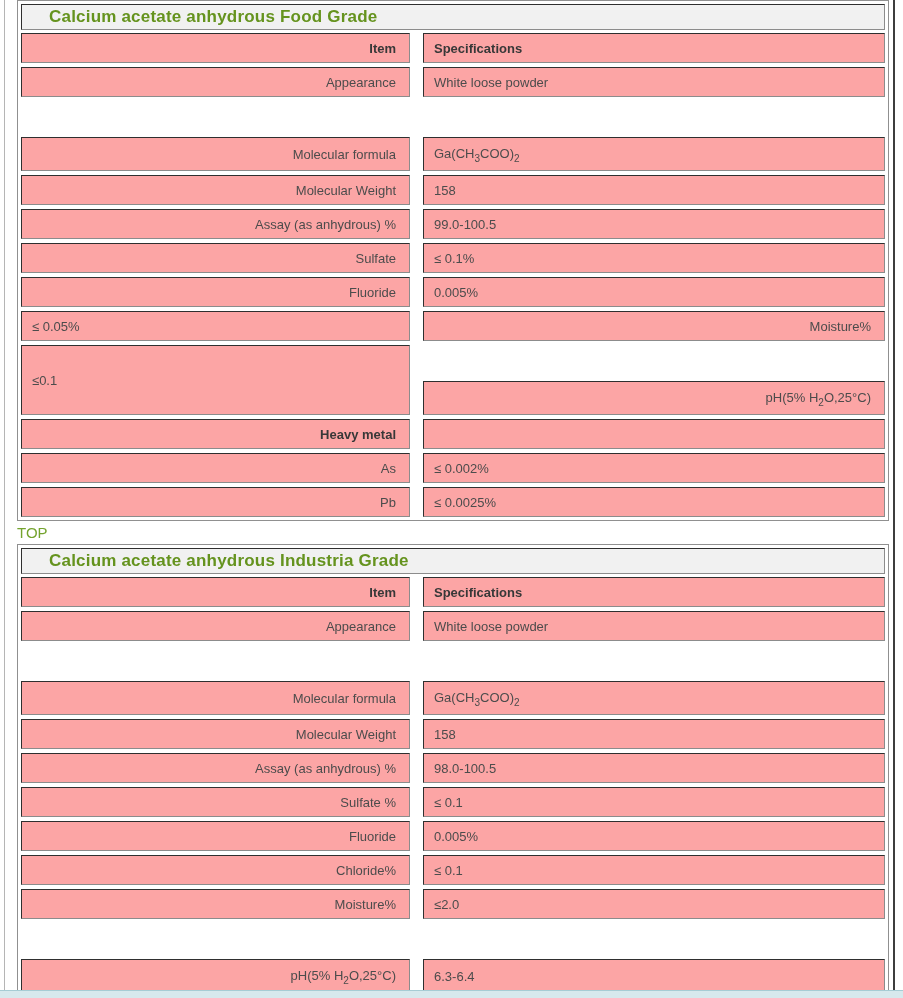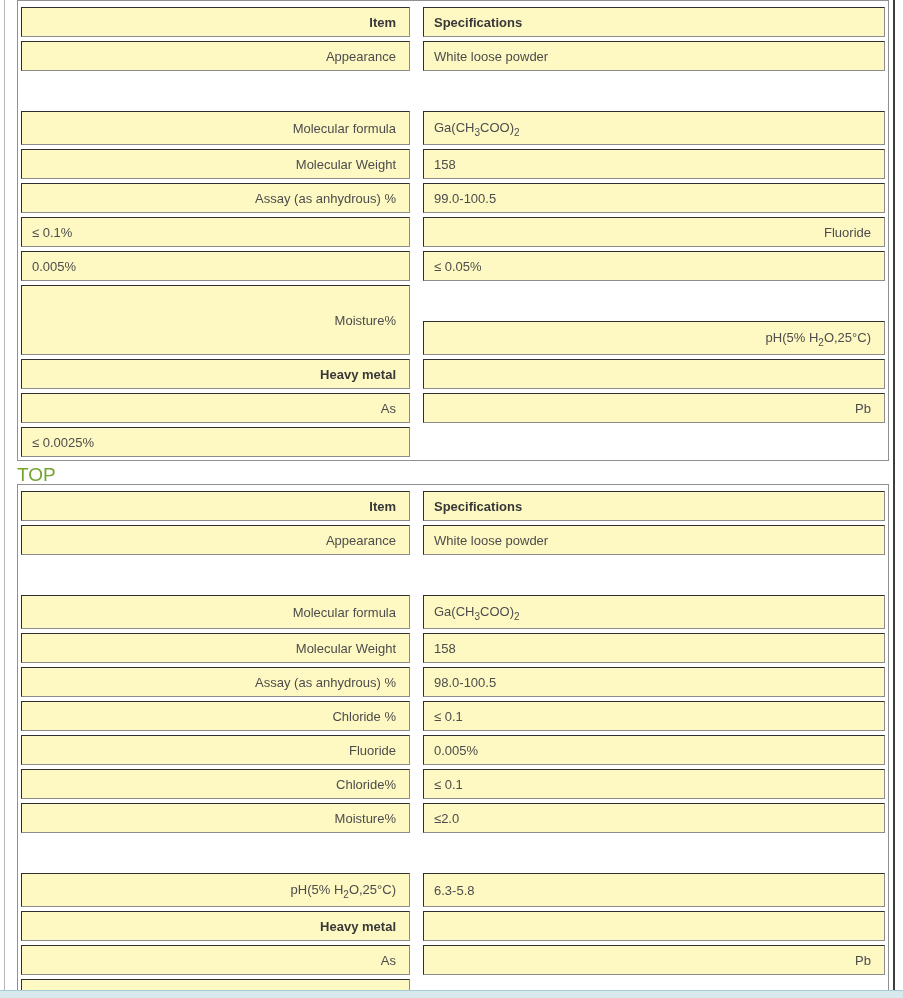--- a/index.html
+++ b/index.html
@@ -21,47 +21,50 @@
   }
   .section-title{
     font-size:17px;font-weight:bold;color:#65931e;letter-spacing:0.2px;
     white-space:nowrap;
   }
   .rows-grid{
     margin-top:3px;display:grid;grid-template-columns:389px 1fr;
     column-gap:13px;row-gap:4px;
   }
   .cell{
-    box-sizing:border-box;min-height:30px;background:#fef9c3;
+    box-sizing:border-box;min-height:30px;background:#fca5a5;
     border:1px solid;border-color:#2f2f2f #8c8c8c #8c8c8c #2f2f2f;
     display:flex;align-items:center;
     font-size:13px;color:#4c4c4c;line-height:15px;
   }
   .cell.item{justify-content:flex-end;text-align:right;padding:2px 13px 2px 6px;}
   .cell.spec{justify-content:flex-start;text-align:right;padding:2px 6px 2px 10px;}
   .cell.bold{font-weight:bold;color:#383838;}
   .cell.tall{min-height:34px;margin-top:36px;}
   .cell sub{font-size:10px;line-height:8px;}
   .top-link-wrap{margin:4px 0 4px 17px;height:16px;}
   .top-link{
-    font-size:19px;color:#74a32e;text-decoration:none;cursor:pointer;
+    font-size:15px;color:#74a32e;text-decoration:none;cursor:pointer;
   }
   .section + .top-link-wrap{margin-top:3px;}
   .footer-strip{
     position:absolute;left:0;bottom:0;width:903px;height:7px;
     background:#d7e9ed;border-top:1px solid #a6ccd4;box-sizing:content-box;
   }
 </style>
 </head>
 <body>
 
 <div class="rail-left"></div>
 <div class="rail-right"></div>
 
 <div class="section">
+  <div class="section-header">
+    <span class="section-title">Calcium acetate anhydrous Food Grade</span>
+  </div>
   <div class="rows-grid">
     <div class="cell item bold">Item</div>
     <div class="cell spec bold">Specifications</div>
   <div class="cell item">
         <span><span>Appearance</span></span>
       </div>
       <div class="cell spec">
         <span><span>White loose powder</span></span>
       </div>
       <div class="cell item tall">
@@ -75,61 +78,73 @@
       </div>
       <div class="cell spec">
         <span><span>158</span></span>
       </div>
       <div class="cell item">
         <span><span>Assay (as anhydrous) %</span></span>
       </div>
       <div class="cell spec">
         <span><span>99.0-100.5</span></span>
       </div>
+      <div class="cell item">
+        <span><span>Sulfate</span></span>
+      </div>
       <div class="cell spec">
         <span><span>≤ 0.1%</span></span>
       </div>
       <div class="cell item">
         <span><span>Fluoride</span></span>
       </div>
       <div class="cell spec">
         <span><span>0.005%</span></span>
       </div>
       <div class="cell spec">
         <span><span>≤ 0.05%</span></span>
       </div>
       <div class="cell item">
         <span><span>Moisture%</span></span>
+      </div>
+      <div class="cell spec">
+        <span><span>≤0.1</span></span>
       </div>
       <div class="cell item tall">
         <span><span>pH(5% H</span><sub>2</sub><span>O,25°C)</span></span>
       </div>
       <div class="cell item bold">
         <span><span>Heavy metal</span></span>
       </div>
       <div class="cell spec bold">
         <span></span>
       </div>
       <div class="cell item">
         <span><span>As</span></span>
+      </div>
+      <div class="cell spec">
+        <span><span>≤ 0.002%</span></span>
       </div>
       <div class="cell item">
         <span><span>Pb</span></span>
       </div>
       <div class="cell spec">
         <span><span>≤ 0.0025%</span></span>
       </div>
     </div>
 </div>
 
 <div class="top-link-wrap">
   <a class="top-link">TOP</a>
 </div>
 
 <div class="section">
+  <div class="section-header">
+    <span class="section-title">Calcium acetate anhydrous Industria Grade</span>
+  </div>
   <div class="rows-grid">
     <div class="cell item bold">Item</div>
     <div class="cell spec bold">Specifications</div>
   <div class="cell item">
         <span><span>Appearance</span></span>
       </div>
       <div class="cell spec">
         <span><span>White loose powder</span></span>
       </div>
       <div class="cell item tall">
@@ -144,21 +159,21 @@
       <div class="cell spec">
         <span><span>158</span></span>
       </div>
       <div class="cell item">
         <span><span>Assay (as anhydrous) %</span></span>
       </div>
       <div class="cell spec">
         <span><span>98.0-100.5</span></span>
       </div>
       <div class="cell item">
-        <span><span>Chloride %</span></span>
+        <span><span>Sulfate %</span></span>
       </div>
       <div class="cell spec">
         <span><span>≤ 0.1</span></span>
       </div>
       <div class="cell item">
         <span><span>Fluoride</span></span>
       </div>
       <div class="cell spec">
         <span><span>0.005%</span></span>
       </div>
@@ -171,21 +186,21 @@
       <div class="cell item">
         <span><span>Moisture%</span></span>
       </div>
       <div class="cell spec">
         <span><span>≤2.0</span></span>
       </div>
       <div class="cell item tall">
         <span><span>pH(5% H</span><sub>2</sub><span>O,25°C)</span></span>
       </div>
       <div class="cell spec tall">
-        <span><span>6.3-5.8</span></span>
+        <span><span>6.3-6.4</span></span>
       </div>
       <div class="cell item bold">
         <span><span>Heavy metal</span></span>
       </div>
       <div class="cell spec bold">
         <span></span>
       </div>
       <div class="cell item">
         <span><span>As</span></span>
       </div>

